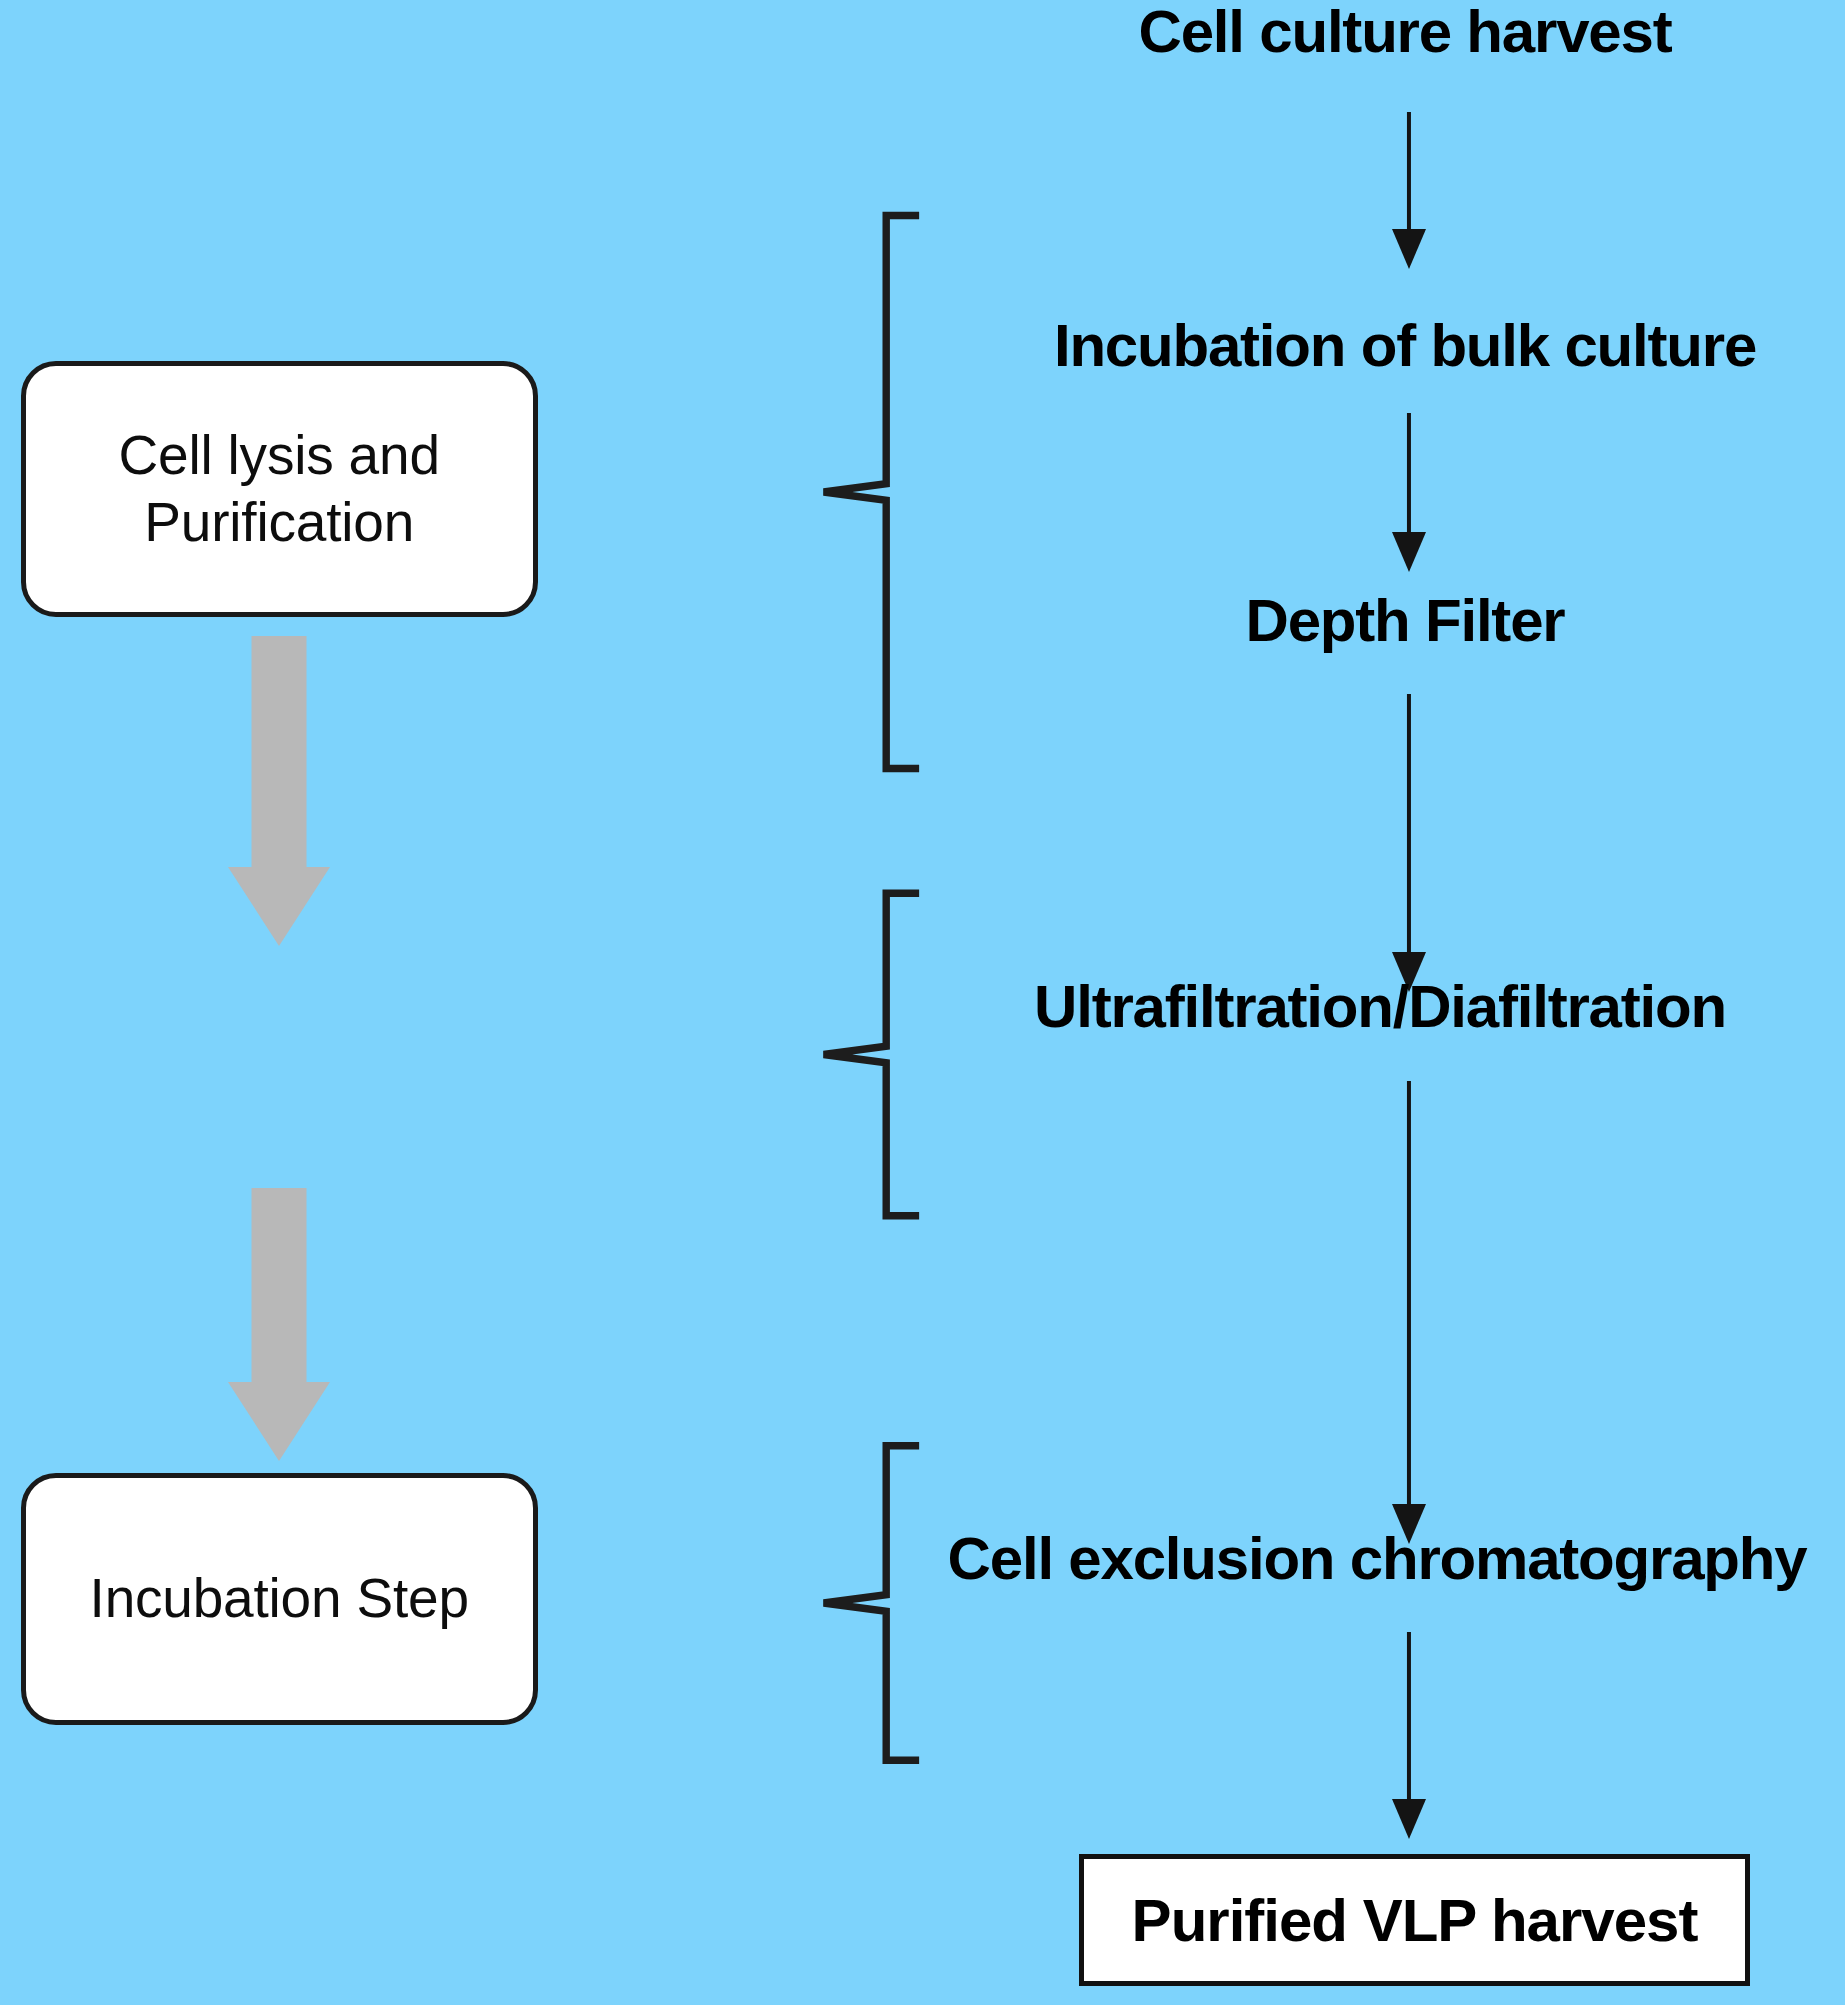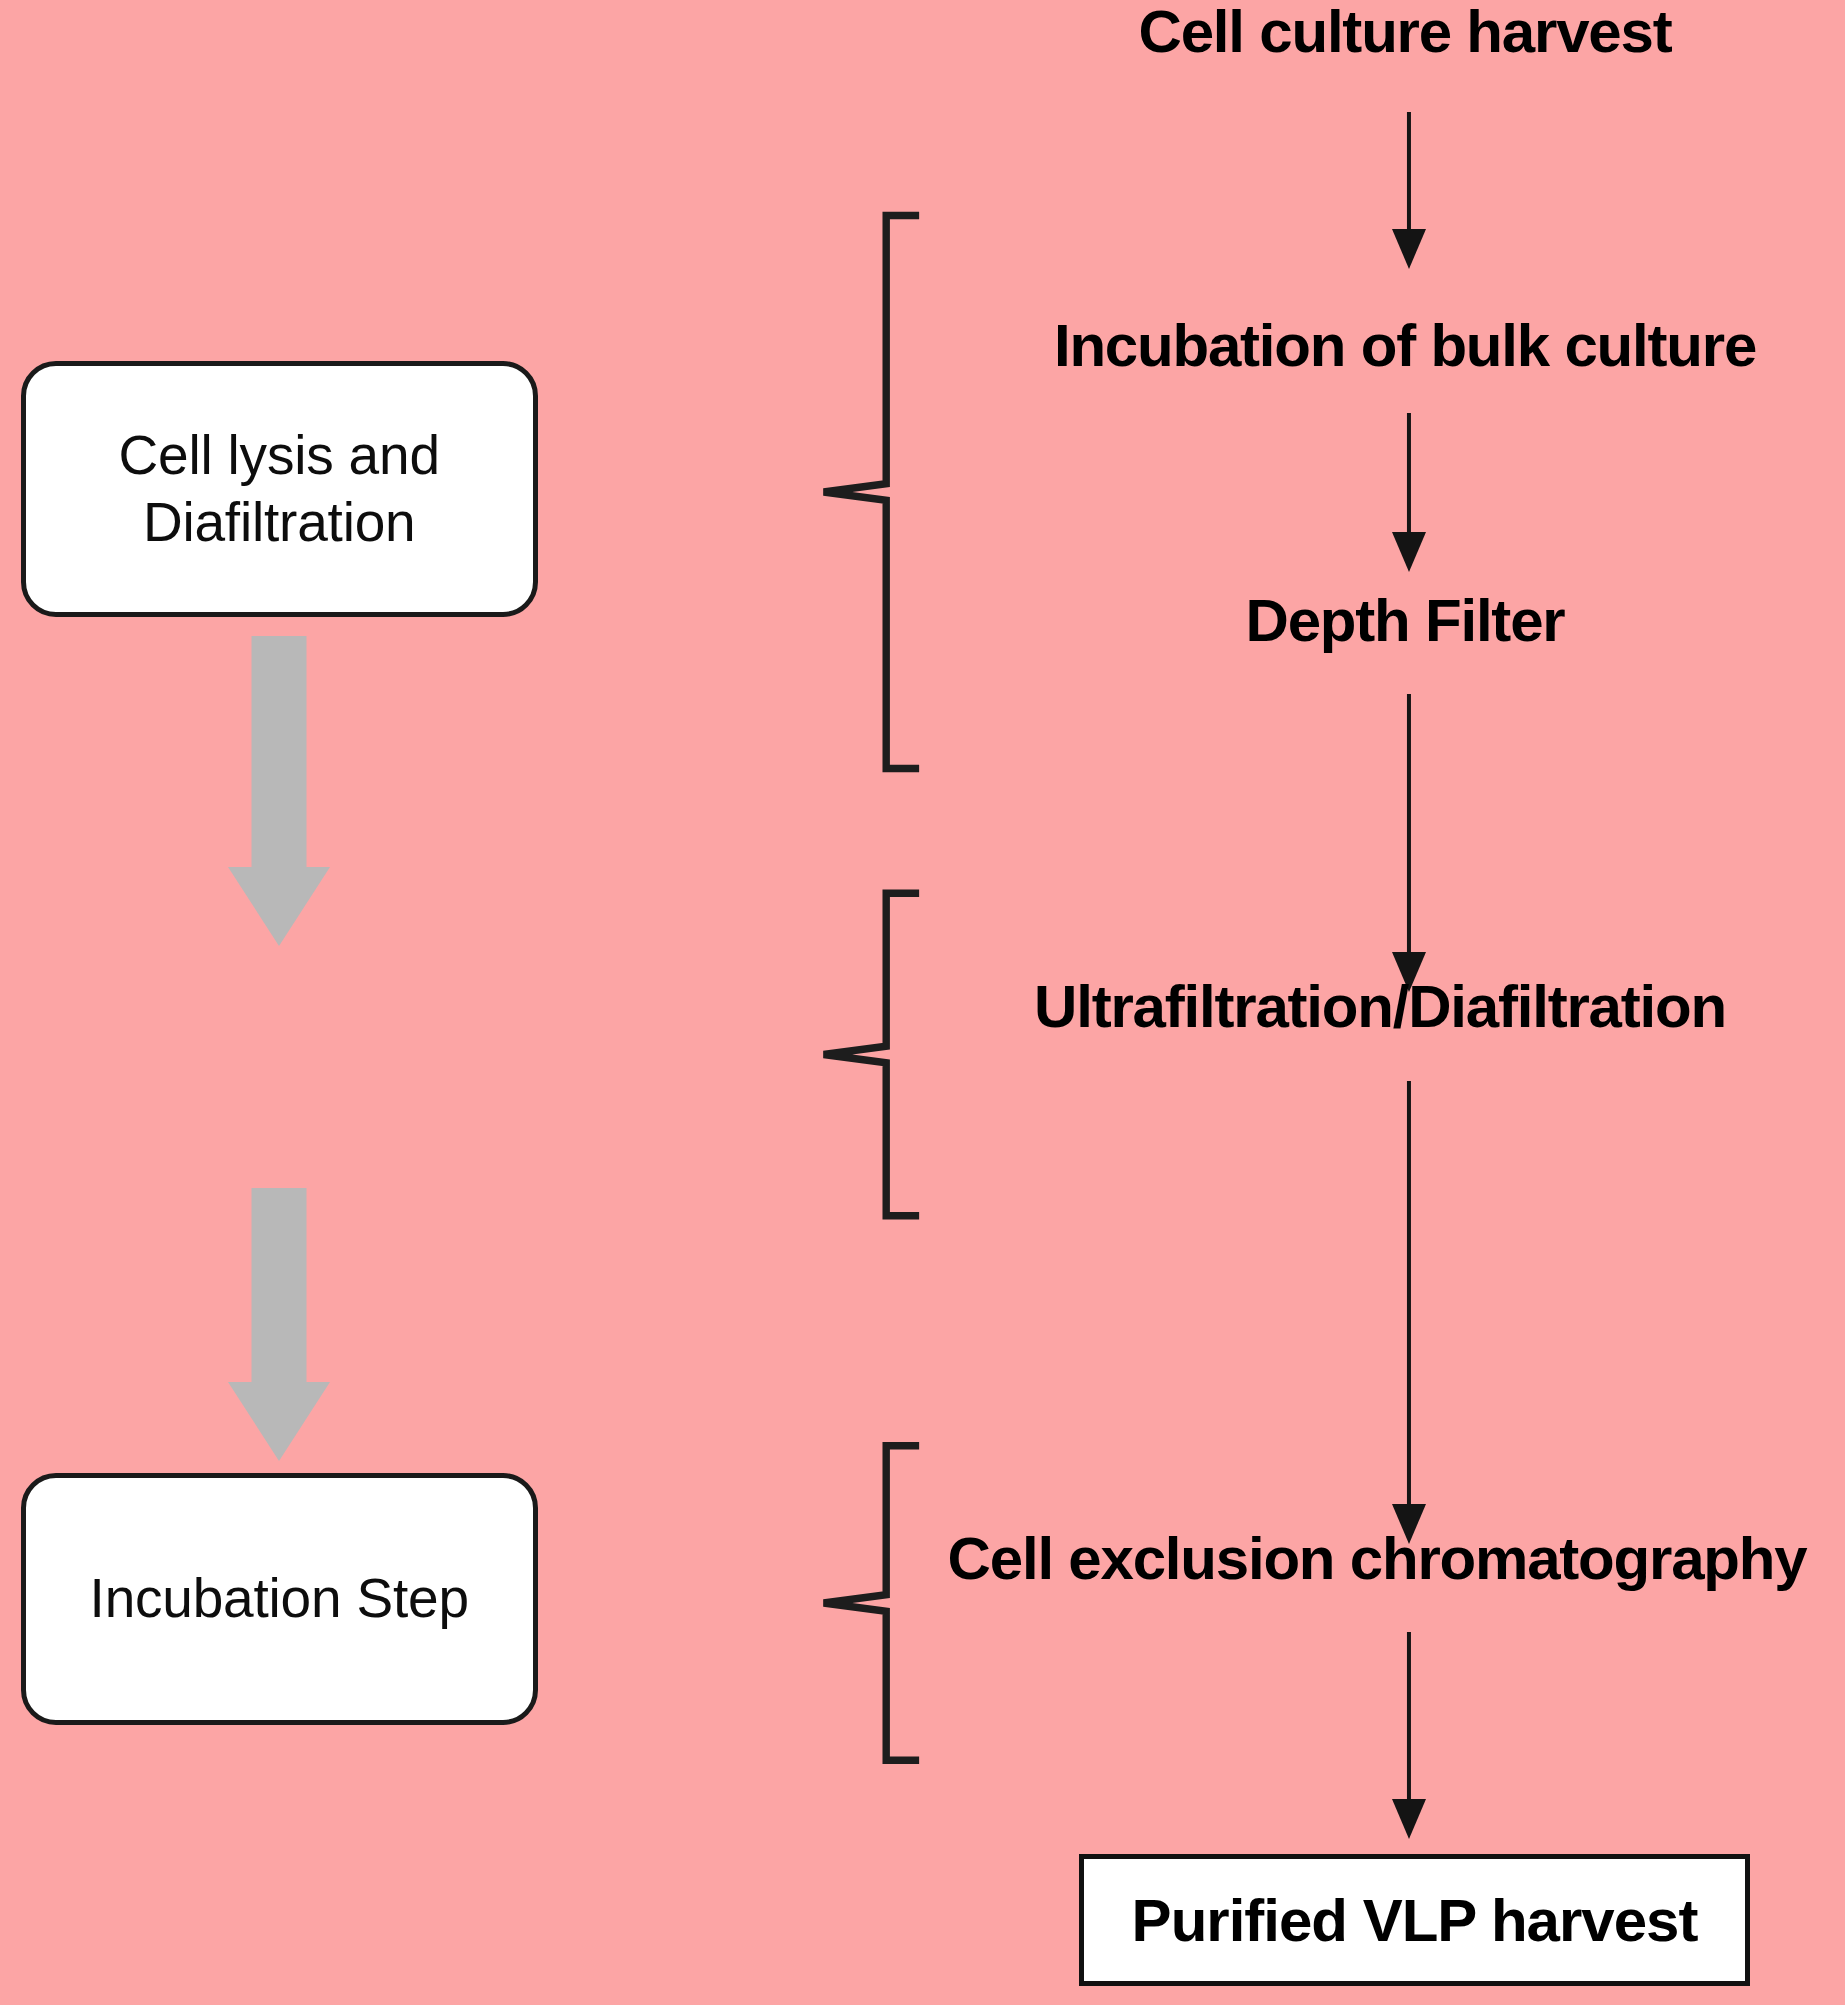--- a/index.html
+++ b/index.html
@@ -7,21 +7,21 @@
     padding: 0;
     background: #ffffff;
   }
   body {
     font-family: "Liberation Sans", sans-serif;
   }
   #canvas {
     position: relative;
     width: 1846px;
     height: 2005px;
-    background: #fca5a5;
+    background: #7dd3fc;
     overflow: hidden;
   }
 
   
   .stage-box {
     position: absolute;
     box-sizing: border-box;
     border: 5px solid #1a1a1a;
     border-radius: 35px;
     background: #ffffff;
@@ -173,21 +173,21 @@
 
   <div class="brace" style="left:822px; top:1442px; width:107px; height:322px;">
     <svg width="107" height="322" viewBox="0 0 130 390" aria-hidden="true">
       <path d="M 118 4 L 78 4 L 78 185 L 2 195 L 78 205 L 78 386 L 118 386" fill="none" stroke="#1d1d1d" stroke-width="9" stroke-linecap="butt" stroke-linejoin="miter"></path>
     </svg>
   </div>
 
   <div class="stage-box" style="left:20.7px; top:361px; width:517px; height:256px;">
     <div>
       <div>Cell lysis and</div>
-      <div>Diafiltration</div>
+      <div>Purification</div>
     </div>
   </div>
 
   <div class="gray-arrow" style="left:182px; top:636px; width:194px; height:310px;">
     <div class="g-shaft" style="width:55px; height:233px;"></div>
     <div class="g-head"></div>
   </div>
 
 
   <div class="gray-arrow" style="left:182px; top:1188px; width:194px; height:273px;">

